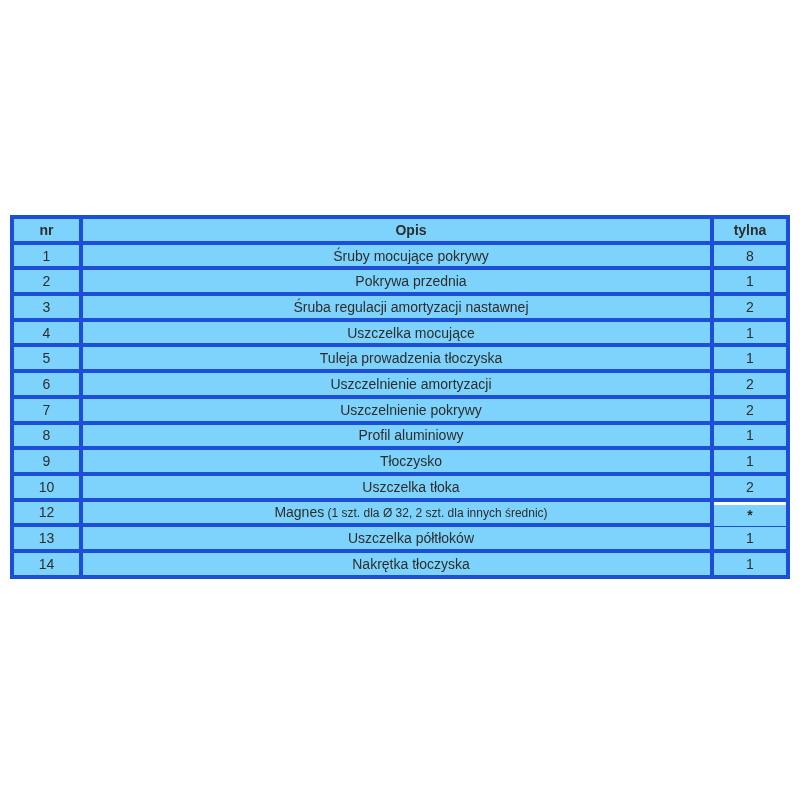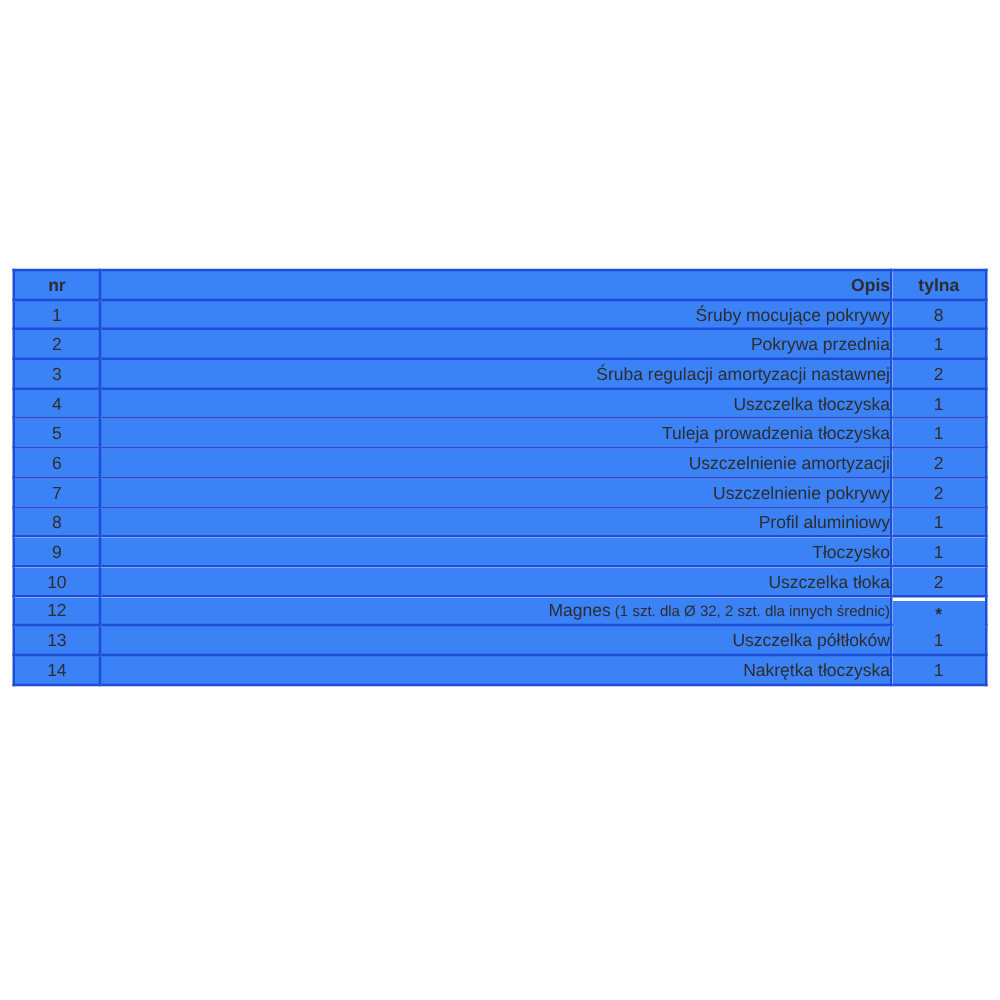--- a/index.html
+++ b/index.html
@@ -24,32 +24,32 @@
     width: 780px;
   }
   table.parts {
     border-collapse: collapse;
     width: 100%;
     table-layout: fixed;
     color: #2d2d2d;
   }
   table.parts th,
   table.parts td {
-    border: 2px solid #1d4ed8;
+    border: 4px solid #1d4ed8;
     height: 21.7px;
     font-size: 14px;
     padding: 0;
     overflow: hidden;
     white-space: nowrap;
     vertical-align: middle;
-    background: #3b82f6;
+    background: #7dd3fc;
   }
   table.parts th { font-weight: bold; }
   .cell-nr   { text-align: center; }
-  .cell-opis { text-align: right; padding-left: 29px !important; }
+  .cell-opis { text-align: center; padding-left: 29px !important; }
   .cell-sztuk{ text-align: center; }
   .note {
     font-size: 12px;
     color: #2d2d2d;
   }
   .star {
     font-weight: bold;
     font-size: 19px;
     position: relative;
     top: 3px;
@@ -85,21 +85,21 @@
             <td class="cell-opis"><span>Pokrywa przednia</span></td>
             <td class="cell-sztuk">1</td>
           </tr>
           <tr>
             <td class="cell-nr">3</td>
             <td class="cell-opis"><span>Śruba regulacji amortyzacji nastawnej</span></td>
             <td class="cell-sztuk">2</td>
           </tr>
           <tr>
             <td class="cell-nr">4</td>
-            <td class="cell-opis"><span>Uszczelka tłoczyska</span></td>
+            <td class="cell-opis"><span>Uszczelka mocujące</span></td>
             <td class="cell-sztuk">1</td>
           </tr>
           <tr>
             <td class="cell-nr">5</td>
             <td class="cell-opis"><span>Tuleja prowadzenia tłoczyska</span></td>
             <td class="cell-sztuk">1</td>
           </tr>
           <tr>
             <td class="cell-nr">6</td>
             <td class="cell-opis"><span>Uszczelnienie amortyzacji</span></td>

